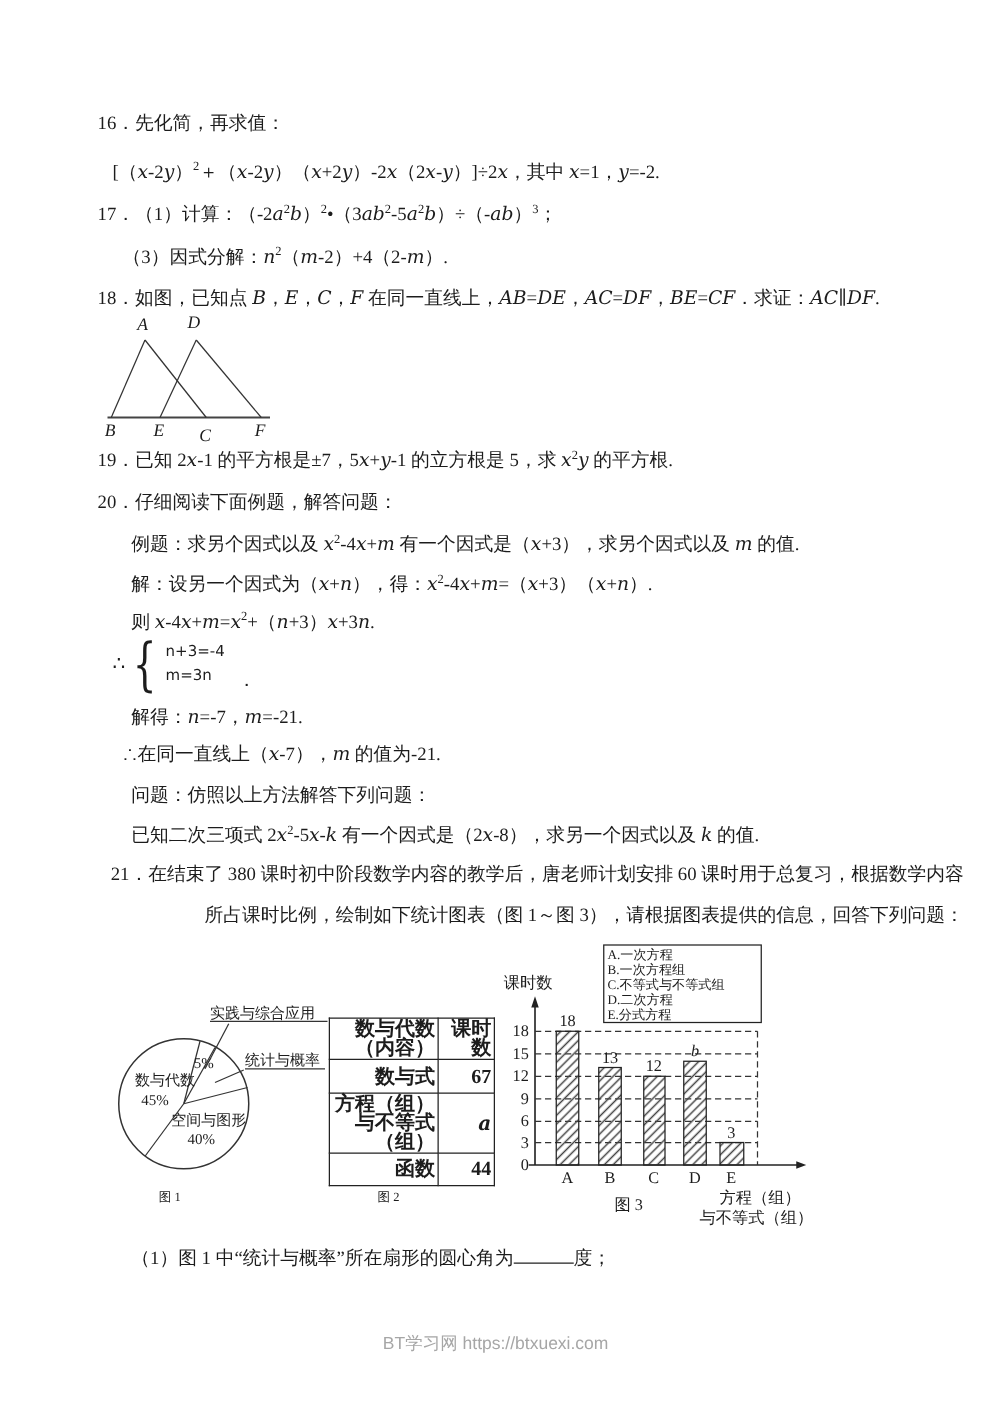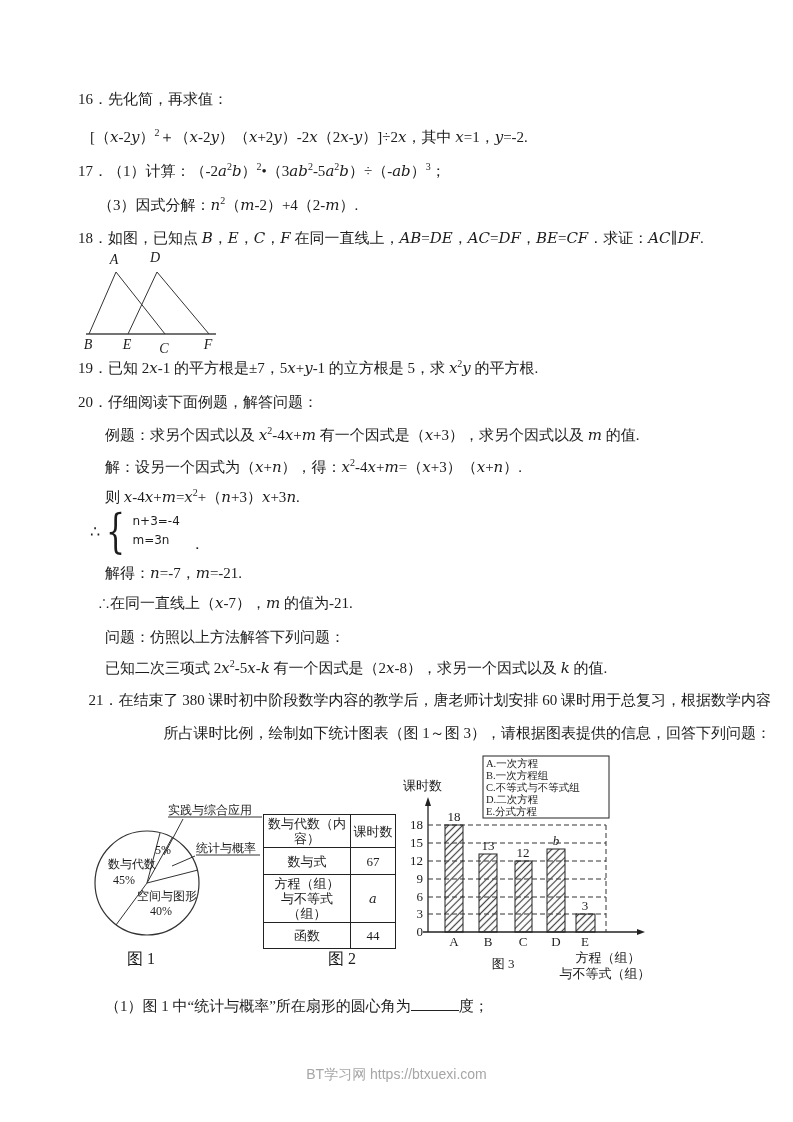--- a/index.html
+++ b/index.html
@@ -11,27 +11,27 @@
   .r-s{font-size:10px;vertical-align:super;line-height:0;}
   
   .sys{position:absolute;top:508px;left:90px;display:flex;align-items:center;}
   .sys .ther{font-size:16px;margin-right:1px;}
   .sys .brace{font-size:46px;font-family:"DejaVu Serif",serif;font-weight:400;line-height:1;
               transform:scaleX(.65);transform-origin:center;}
   .sys .eqs{display:flex;flex-direction:column;font-family:"DejaVu Sans","Liberation Sans",sans-serif;
             font-size:12px;line-height:19px;margin-left:2px;}
   .sys .dot{margin-left:10px;align-self:flex-end;font-size:15px;}
   
-  .t2{position:absolute;top:814px;left:263px;border-collapse:collapse;text-align:center;
-      font-size:13px;color:#1c1c1c;}
+  .t2{position:absolute;top:814px;left:263px;border-collapse:collapse;text-align:right;
+      font-size:16px;color:#1c1c1c;font-weight:bold;}
   .t2 td{border:1.5px solid #222;padding:1px 2px;line-height:15px;}
   .t2 .c1{width:82px;}
   .t2 .c2{width:40px;}
   .iv{font-style:italic;font-family:"DejaVu Serif",serif;}
-  .cap{position:absolute;font-size:16px;line-height:16px;}
+  .cap{position:absolute;font-size:10px;line-height:16px;}
   .blank{display:inline-block;width:48px;height:15px;border-bottom:1px solid #222;vertical-align:baseline;}
   .footer{position:absolute;top:1066px;left:0;width:100%;text-align:center;color:#a6a6a6;
           font-family:"Liberation Sans","DejaVu Sans",sans-serif;font-size:14px;}
   svg{position:absolute;overflow:visible;}
   svg text{fill:#1c1c1c;font-family:"Liberation Serif","DejaVu Serif",serif;}
   .ti{font-style:italic;font-size:14px;}
   .pt{font-size:12px;}
   .lg{font-size:10.5px;}
   .tk{font-size:13px;}
 </style>
@@ -119,21 +119,21 @@
         <div>与不等式（组）</div>
       </td>
       <td><span class="iv">a</span></td>
     </tr>
     <tr style="height:26px">
       <td>函数</td>
       <td>44</td>
     </tr>
   </tbody>
     </table>
-  <div class="cap" style="top:951px;left:328px">图 2</div>
+  <div class="cap" style="top:951px;left:302px">图 2</div>
 
   <svg width="265" height="250" style="top:748px;left:395px">
     <defs>
       <pattern id="hatch" width="5" height="5" patternUnits="userSpaceOnUse" patternTransform="rotate(-45)">
         <line x1="0" y1="2.5" x2="5" y2="2.5" stroke="#444" stroke-width="1.2"></line>
       </pattern>
     </defs>
     <text class="tk" x="8" y="42">课时数</text>
 
     <line x1="33" y1="57" x2="33" y2="184" stroke="#222" stroke-width="1.3"></line>

